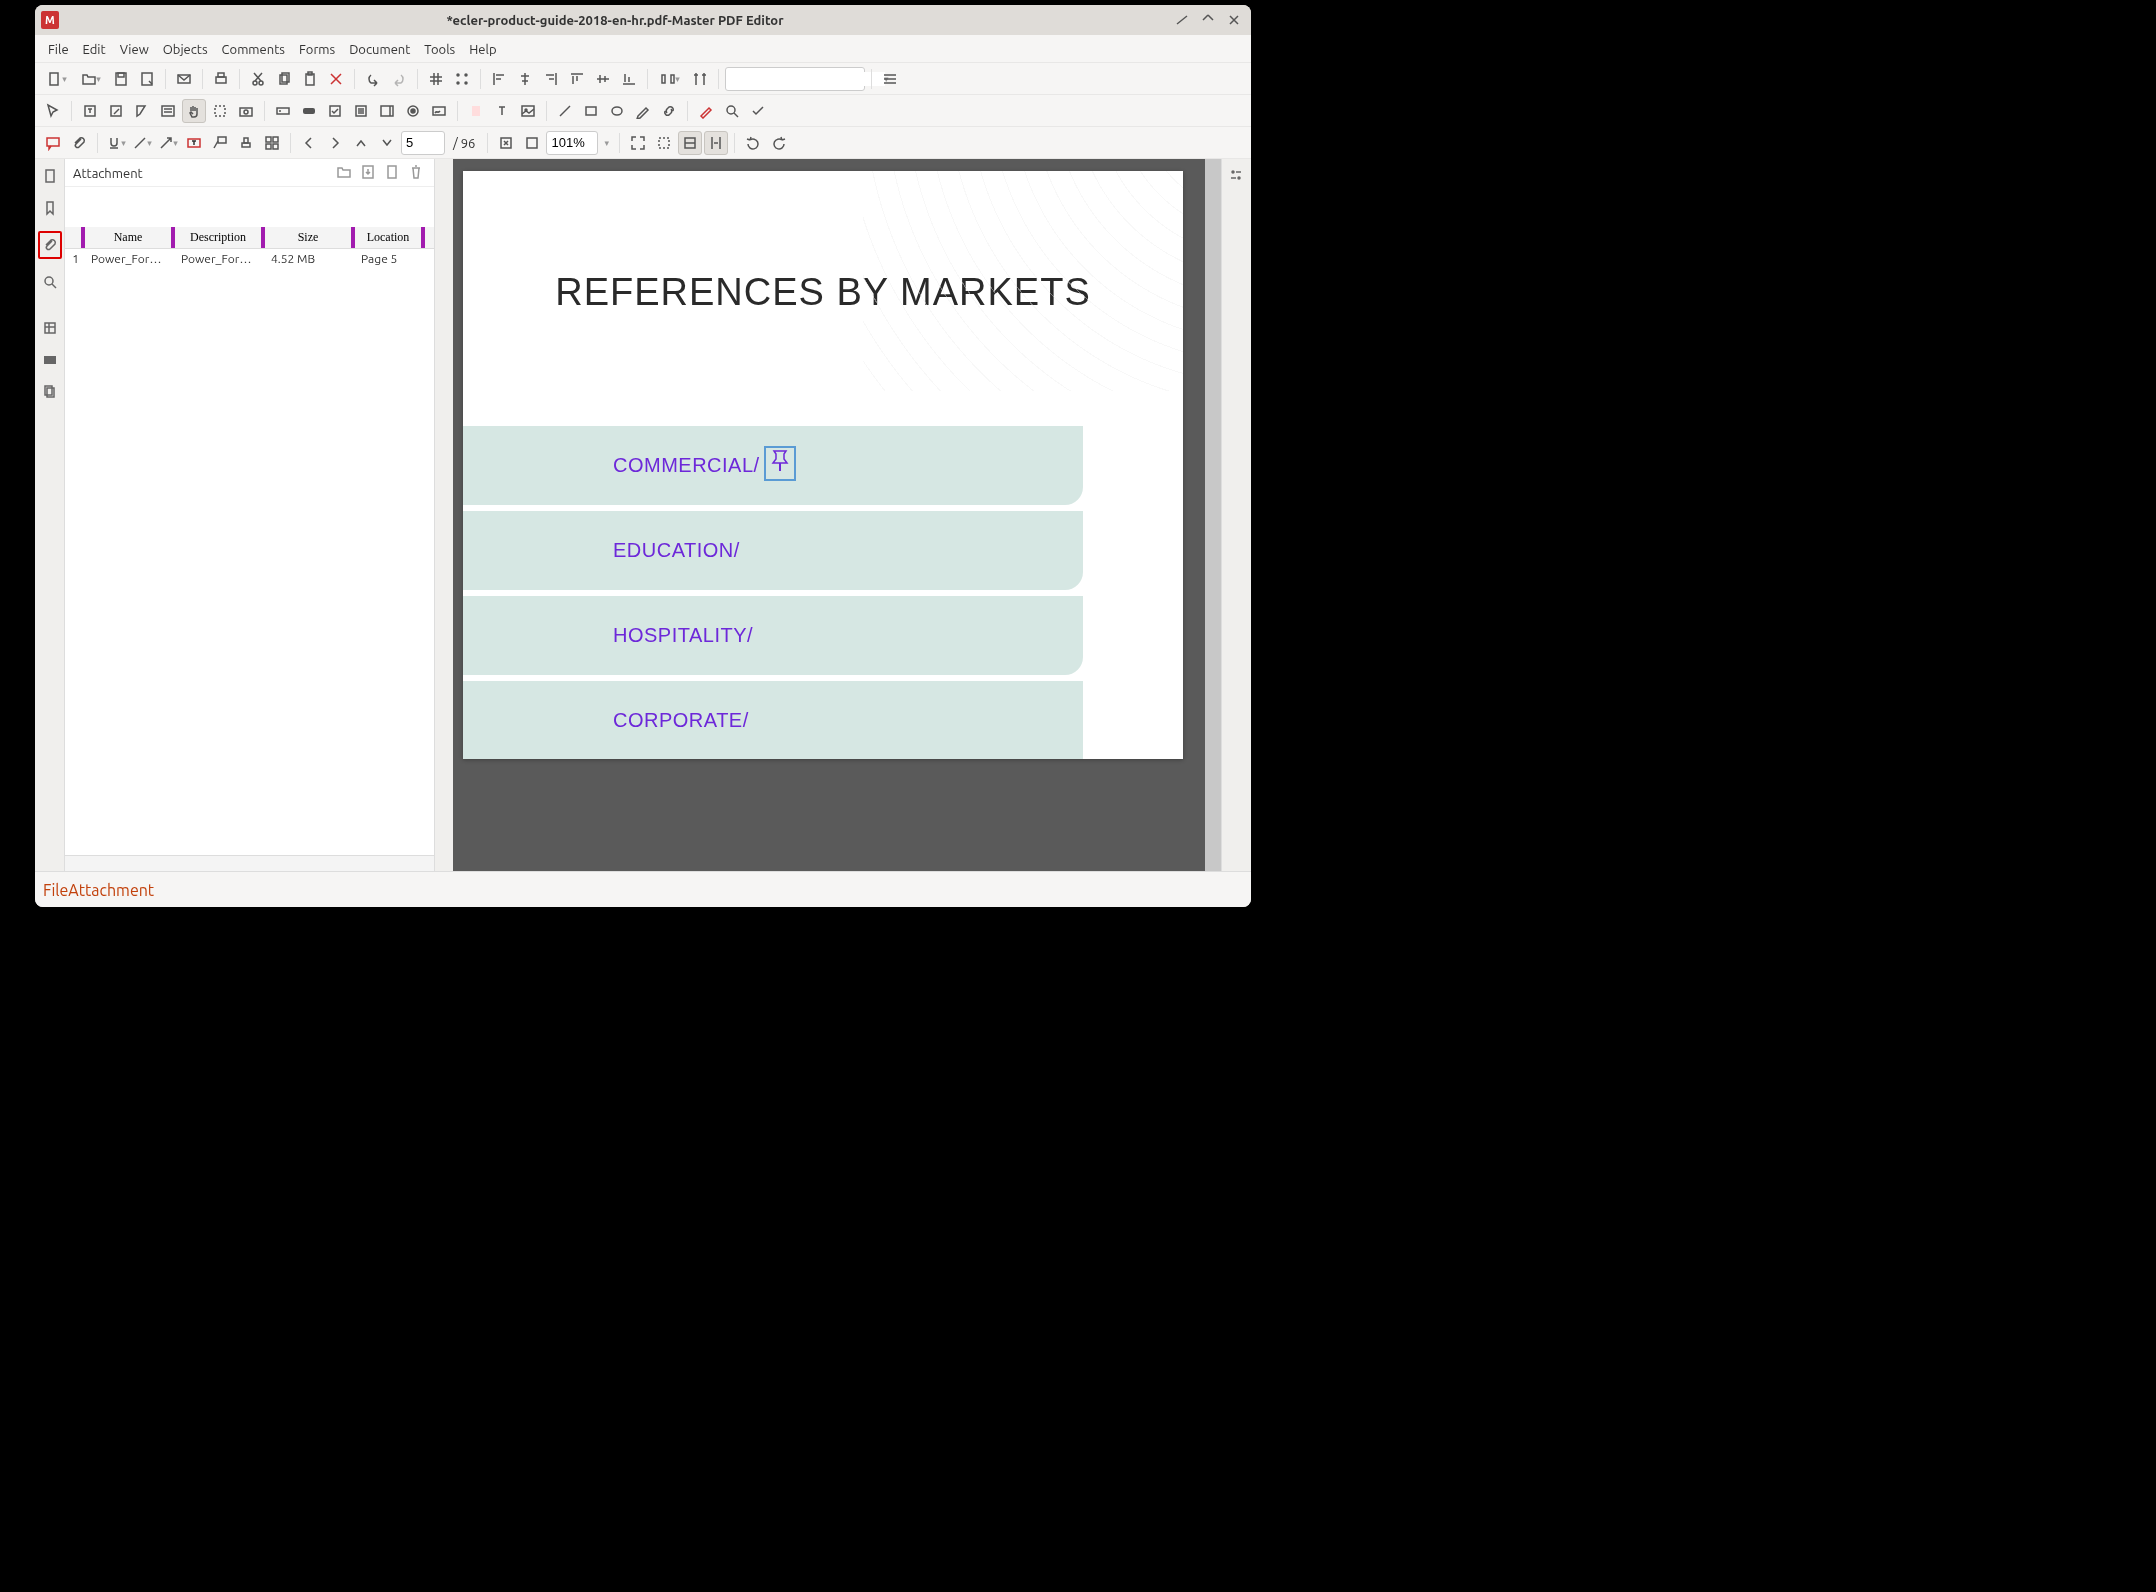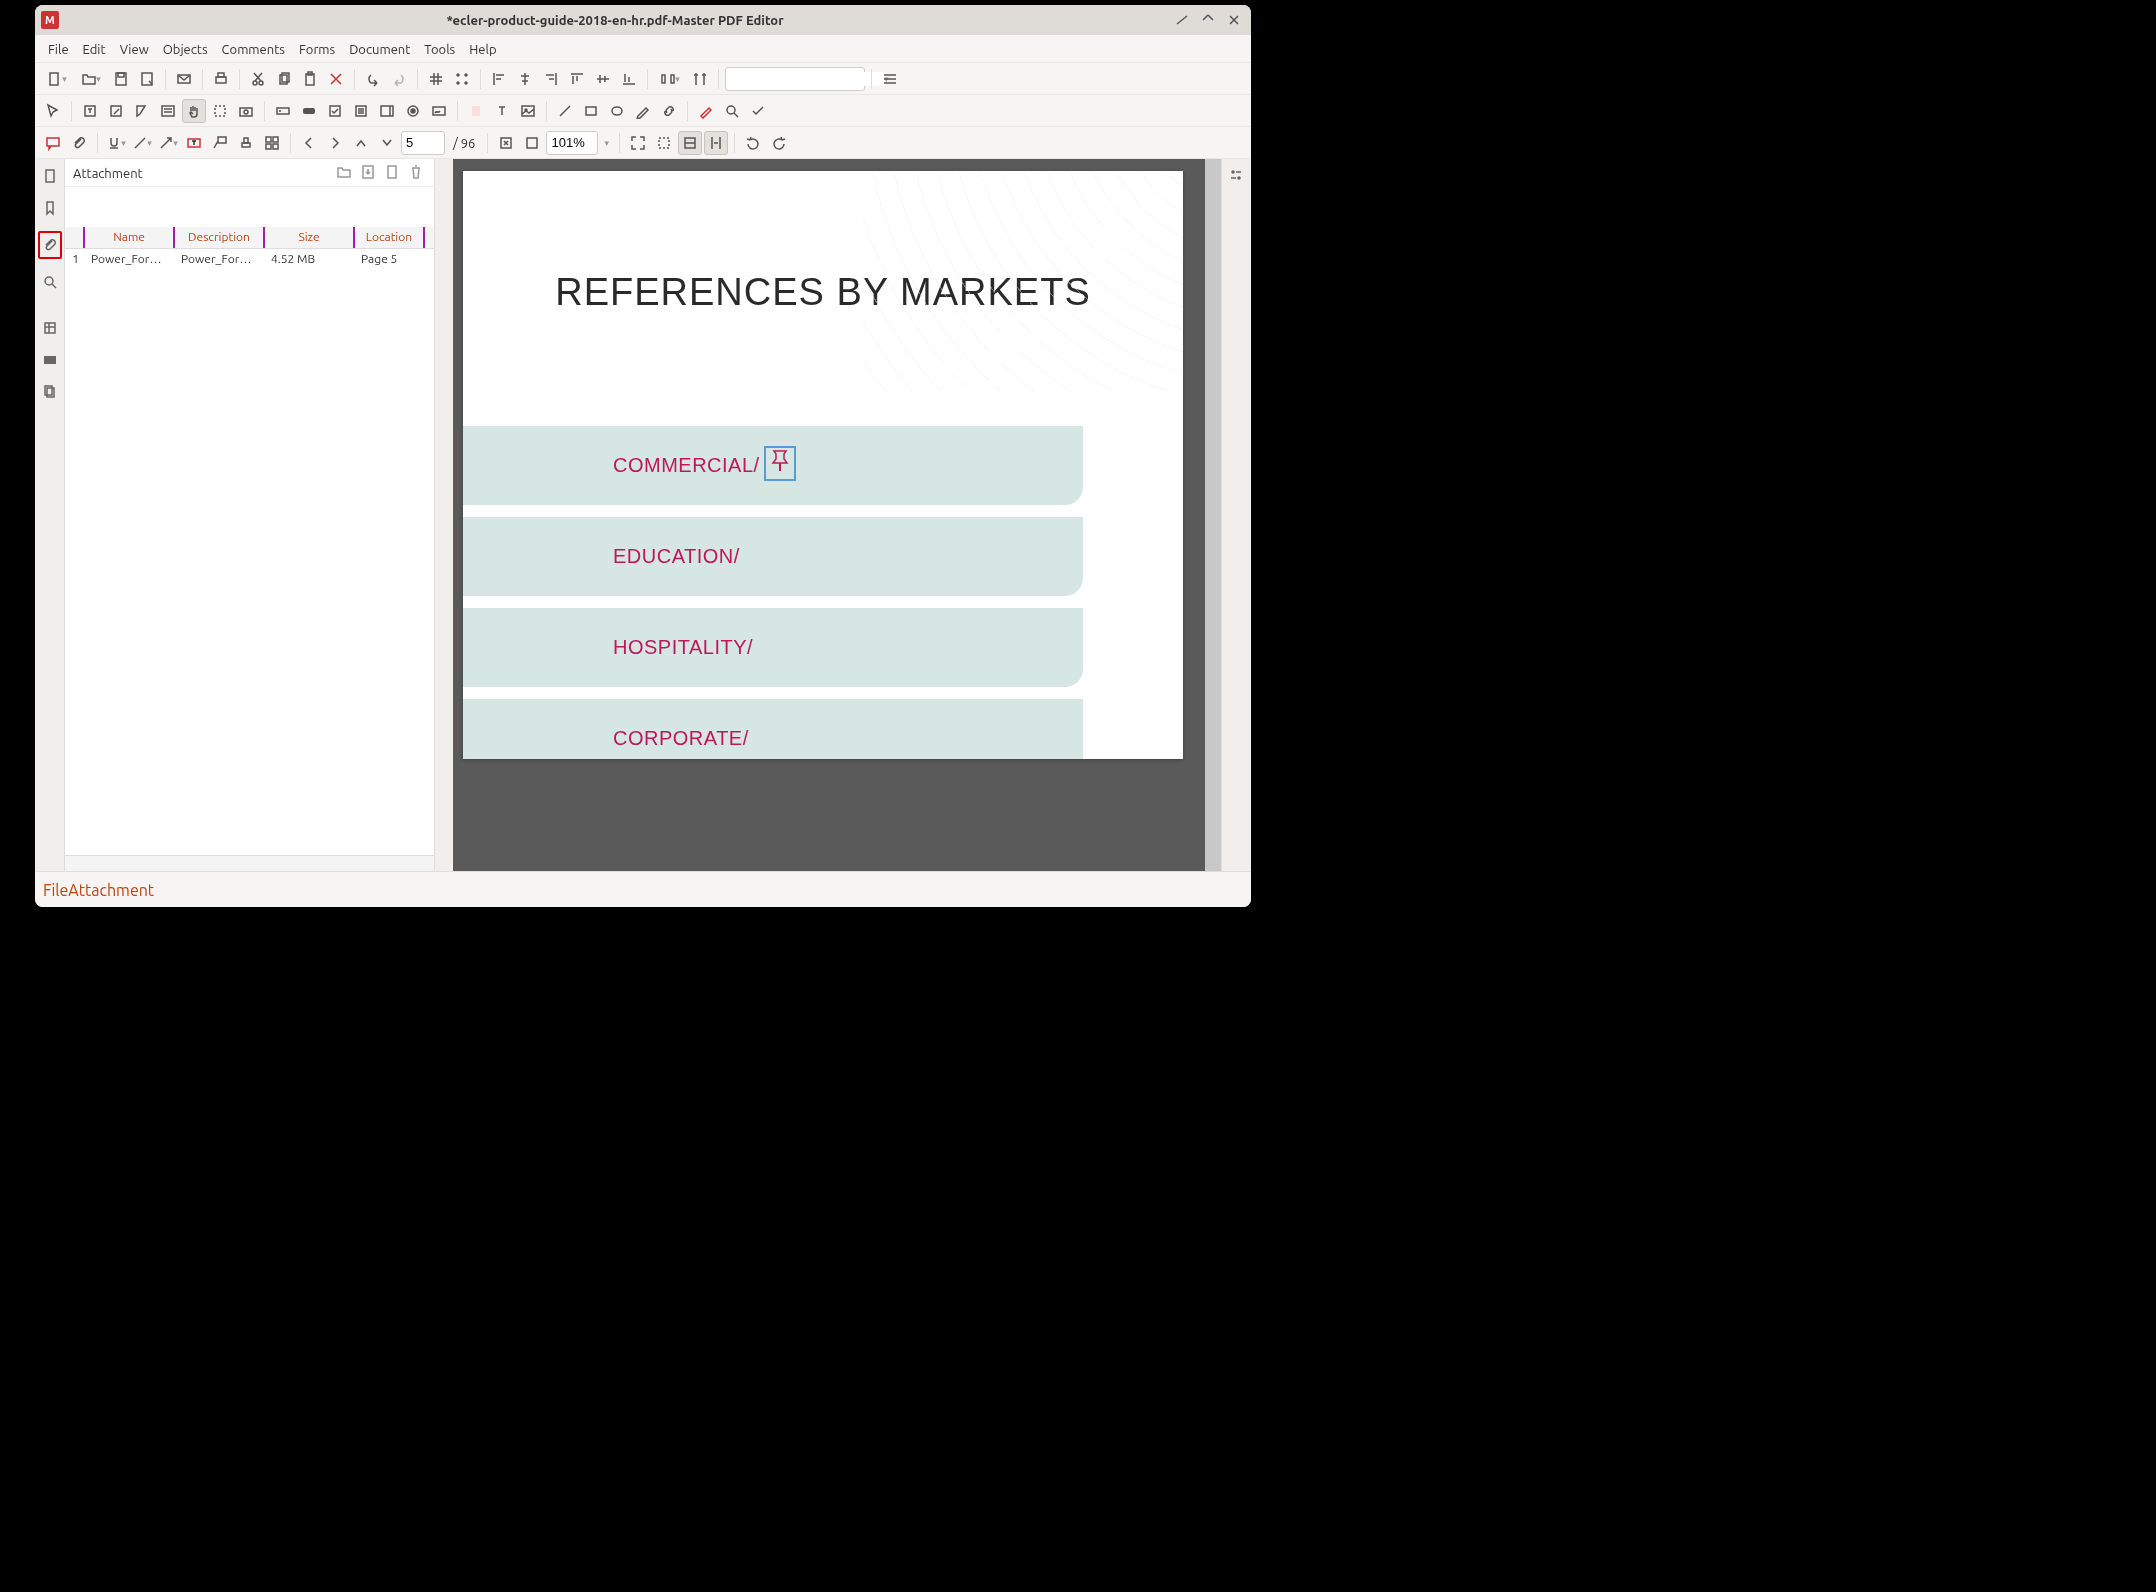--- a/index.html
+++ b/index.html
@@ -25,38 +25,38 @@
 .main { flex: 1; display: flex; overflow: hidden; background: #f6f5f4; }
 .leftbar { width: 30px; background: #f0efed; border-right: 1px solid #ddd; display: flex; flex-direction: column; gap: 14px; padding: 8px 0; align-items: center; }
 .leftbar .lb-btn { width: 18px; height: 18px; color: #666; cursor: pointer; display: flex; align-items: center; justify-content: center; }
 .leftbar .lb-btn.hl { border: 2px solid #d00; border-radius: 2px; width: 24px; height: 28px; }
 .panel { width: 370px; background: #fff; display: flex; flex-direction: column; border-right: 1px solid #ddd; gap: 40px; }
 .panel-header { height: 28px; display: flex; align-items: center; padding: 0 8px; color: #333; border-bottom: 1px solid #eee; }
 .panel-header .title { flex: 1; }
 .panel-header .pbtn { width: 18px; height: 18px; color: #999; margin-left: 6px; cursor: pointer; }
 .panel-table { flex: 1; display: flex; flex-direction: column; }
 .pt-header { display: flex; background: #f4f4f4; border-bottom: 1px solid #ddd; height: 22px; }
-.pt-header div { padding: 3px 6px; font-size: 12px; text-align: center; border-right: 2px solid #a21caf; color: #c2410c; }
+.pt-header div { padding: 3px 6px; font-size: 12px; text-align: center; border-right: 4px solid #a21caf; color: #000000; font-family: Liberation Serif, serif; }
 .pt-row { display: flex; height: 22px; }
 .pt-row div { padding: 3px 6px; font-size: 12px; white-space: nowrap; overflow: hidden; text-overflow: ellipsis; color: #333; }
 .col-idx { width: 20px; text-align: right !important; }
 .col-name { width: 90px; }
 .col-desc { width: 90px; }
 .col-size { width: 90px; }
 .col-loc { width: 70px; }
 .panel-scroll { height: 16px; background: #f4f4f4; border-top: 1px solid #ddd; }
 .viewer { flex: 1; background: #5a5a5a; position: relative; overflow: hidden; display: flex; }
 .viewer-gutter { width: 18px; background: #f0efed; }
 .viewer-scroll { width: 16px; background: #c8c8c8; }
 .page { position: absolute; left: 28px; top: 12px; width: 720px; height: 588px; background: #fff; box-shadow: 0 1px 4px rgba(0,0,0,.3); overflow: hidden; }
 .page .bg-lines { position: absolute; right: -80px; top: -80px; width: 400px; height: 300px; }
 .page .bg-lines::before { content: ''; position: absolute; inset: 0; background: repeating-radial-gradient(circle at 100% 0%, transparent 0 20px, #eee 20px 21px); opacity: .4; }
 .page h1 { font-family: "Arial Narrow", sans-serif; font-weight: 300; font-size: 38px; letter-spacing: 1px; color: #2a2a2a; text-align: center; margin-top: 100px; }
 .page .bars { position: absolute; top: 255px; left: 0; right: 100px; }
-.page .bar { background: #d6e7e3; border-radius: 0 0 18px 0; padding: 28px 0 28px 150px; margin-bottom: 12px; font-family: "Arial Narrow", sans-serif; font-size: 20px; letter-spacing: .5px; color: #be185d; position: relative; }
+.page .bar { background: #d6e7e3; border-radius: 0 0 18px 0; padding: 28px 0 28px 150px; margin-bottom: 6px; font-family: "Arial Narrow", sans-serif; font-size: 20px; letter-spacing: .5px; color: #6d28d9; position: relative; }
 .pin-box { position: absolute; display: inline-block; border: 2px solid #5a9bd4; padding: 1px 4px; margin-left: 4px; top: 20px; }
 .pin-box svg { width: 20px; height: 24px; }
 .rightbar { width: 30px; background: #f0efed; border-left: 1px solid #ddd; display: flex; flex-direction: column; align-items: center; padding: 8px 0; }
 .rightbar .rb-btn { width: 18px; height: 18px; color: #666; }
 .statusbar { height: 36px; background: #f6f5f4; border-top: 1px solid #ddd; display: flex; align-items: center; padding: 0 8px; font-size: 16px; color: #c2410c; }
 svg { width: 16px; height: 16px; stroke: currentColor; fill: none; stroke-width: 1.5; }
 .searchbox { width: 140px; height: 24px; border: 1px solid #ccc; border-radius: 3px; display: flex; align-items: center; padding: 0 4px; background: #fff; }
 .searchbox svg { width: 12px; height: 12px; color: #999; }
 .red-x { color: #c33; }
 </style>

